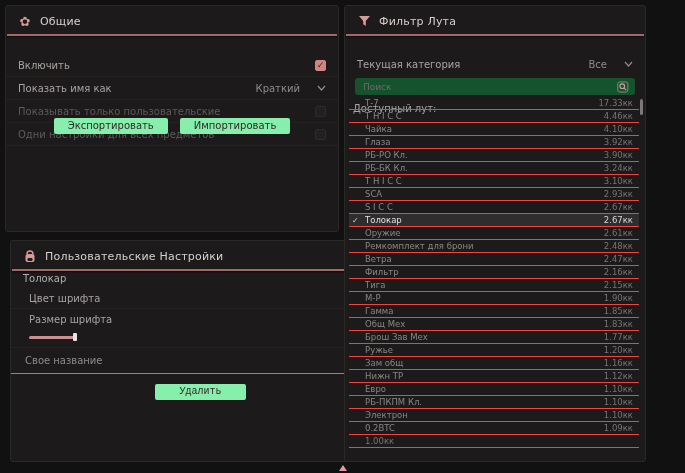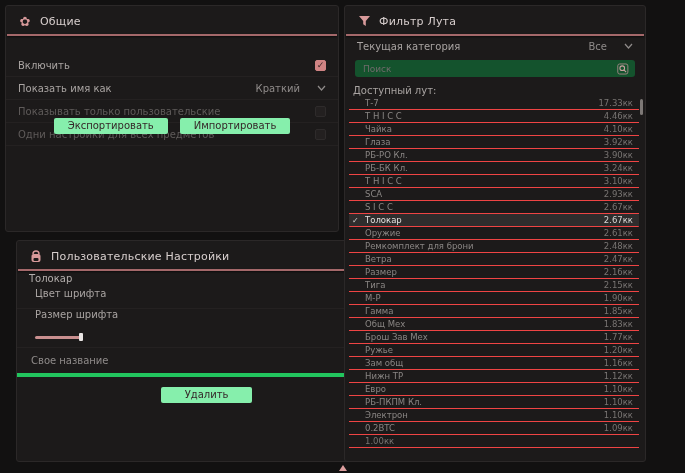--- a/index.html
+++ b/index.html
@@ -1,20 +1,20 @@
 <!DOCTYPE html>
 <html><head>
 <meta charset="utf-8">
 <style>
   html,body{margin:0;padding:0;background:#0e0d0d;}
   .page{position:relative;width:685px;height:473px;background:#121111;overflow:hidden;
         font-family:"DejaVu Sans","Liberation Sans",sans-serif;color:#b5b0ae;}
   .panel{position:absolute;background:#1c1a1a;border:1px solid #2b2828;border-radius:3px;box-sizing:border-box;}
   .panel-general{left:5px;top:5px;width:334px;height:227px;}
-  .panel-user{left:16px;top:240px;width:381px;height:222px;}
+  .panel-user{left:10px;top:240px;width:381px;height:222px;}
   .panel-loot{left:344px;top:5px;width:302px;height:457px;}
   .p-head{display:flex;align-items:center;gap:8px;padding:8px 12px 6px 12px;}
   .p-title{font-size:11px;color:#d8cfce;letter-spacing:.2px;}
   .p-ico{width:14px;height:14px;display:inline-flex;align-items:center;justify-content:center;color:#d89a9b;font-size:13px;line-height:1;}
   .p-div{height:2px;background:#a4686a;margin:0 1px;box-shadow:0 1px 2px rgba(0,0,0,.6);}
   
   .g-rows{position:absolute;left:0;right:0;top:33px;margin-top:15px;}
   .g-row{display:flex;align-items:center;justify-content:space-between;
          padding:0 12px;height:22px;font-size:10px;color:#a9a4a2;border-bottom:1px solid #242121;}
   .g-row.dim{color:#5f5b5a;}
@@ -23,39 +23,39 @@
   .cb.checked{background:#d08484;border-color:#d08484;}
   .cb.dim{border-color:#2e2b2b;}
   .sel{display:inline-flex;align-items:center;gap:17px;color:#8f8b8a;font-size:10px;cursor:default;}
   .chev{width:9px;height:6px;display:inline-block;}
   .btn-row{position:absolute;left:0;right:0;top:112px;display:flex;justify-content:center;gap:12px;}
   .btn{background:#86efac;color:#352628;border:none;border-radius:2px;font-size:10px;
        font-family:inherit;padding:3px 14px;line-height:1;cursor:pointer;}
   
   .u-body{position:absolute;left:0;right:0;top:26px;font-size:10px;}
   .u-group{padding:6px 12px 4px 12px;color:#b3aeac;}
-  .u-row{display:flex;justify-content:space-between;
+  .u-row{display:flex;align-items:center;justify-content:space-between;
          padding:0 12px 0 18px;height:20px;border-bottom:1px solid #242121;color:#a9a4a2;}
   .u-val{color:#6f6b6a;}
   .slider-row{padding:4px 12px 6px 18px;border-bottom:1px solid #242121;}
   .slider{position:relative;width:300px;height:8px;}
   .slider .track{position:absolute;left:0;top:3px;width:46px;height:3px;background:#c98f8f;border-radius:2px;}
   .slider .thumb{position:absolute;left:44px;top:0;width:4px;height:8px;background:#e9e5e4;border-radius:1px;}
-  .u-input-row{display:flex;align-items:flex-start;padding:6px 12px;border-bottom:4px solid #22c55e;}
+  .u-input-row{display:flex;align-items:flex-start;padding:6px 12px;border-bottom:1px solid #22c55e;}
   .u-input{background:transparent;border:none;outline:none;color:#a9a4a2;font-size:10px;
            font-family:inherit;width:100%;}
   .u-input::placeholder{color:#8f8b8a;opacity:1;}
-  .u-btn-row{display:flex;justify-content:center;margin-top:10px;}
+  .u-btn-row{display:flex;justify-content:center;margin-top:10px;font-family:Liberation Mono, monospace;}
   .palette{width:11px;height:11px;border-radius:50%;
            background:conic-gradient(#b56a6a,#b5a06a,#7fa56f,#6a8fb5,#8f6ab5,#b56a6a);
            display:inline-flex;align-items:center;justify-content:center;cursor:pointer;}
   .palette span{width:4px;height:4px;border-radius:50%;background:#1c1a1a;}
   
   .l-cat{display:flex;align-items:center;justify-content:space-between;padding:0 12px;height:20px;
-         margin-top:0;font-size:10px;color:#a9a4a2;}
+         margin-top:18px;font-size:10px;color:#a9a4a2;}
   .l-search{display:flex;align-items:center;justify-content:space-between;margin:4px 10px 0 10px;
             background:#14532d;border-radius:3px;height:17px;padding:0 6px;}
   .l-search input{background:transparent;border:none;outline:none;color:#a9a4a2;
                   font-size:9px;font-family:inherit;width:260px;}
   .l-search input::placeholder{color:#6f6b6b;opacity:1;}
   .l-avail{padding:8px 8px 2px 8px;font-size:10px;color:#a9a4a2;}
   .l-list{position:absolute;left:4px;right:6px;top:91px;bottom:4px;overflow:hidden;}
   .l-row{position:relative;display:flex;align-items:center;height:13px;box-sizing:border-box;
          border-bottom:1px solid #ef4444;font-size:8.5px;color:#8a8684;padding:0 6px 0 16px;}
   .l-row .l-name{flex:1;white-space:nowrap;overflow:hidden;}
@@ -229,21 +229,21 @@
         </div>
         <div class="l-row">
           <span class="l-name">Ремкомплект для брони</span>
           <span class="l-val">2.48кк</span>
         </div>
         <div class="l-row">
           <span class="l-name">Ветра</span>
           <span class="l-val">2.47кк</span>
         </div>
         <div class="l-row">
-          <span class="l-name">Размер</span>
+          <span class="l-name">Фильтр</span>
           <span class="l-val">2.16кк</span>
         </div>
         <div class="l-row">
           <span class="l-name">Тига</span>
           <span class="l-val">2.15кк</span>
         </div>
         <div class="l-row">
           <span class="l-name">М-Р</span>
           <span class="l-val">1.90кк</span>
         </div>

